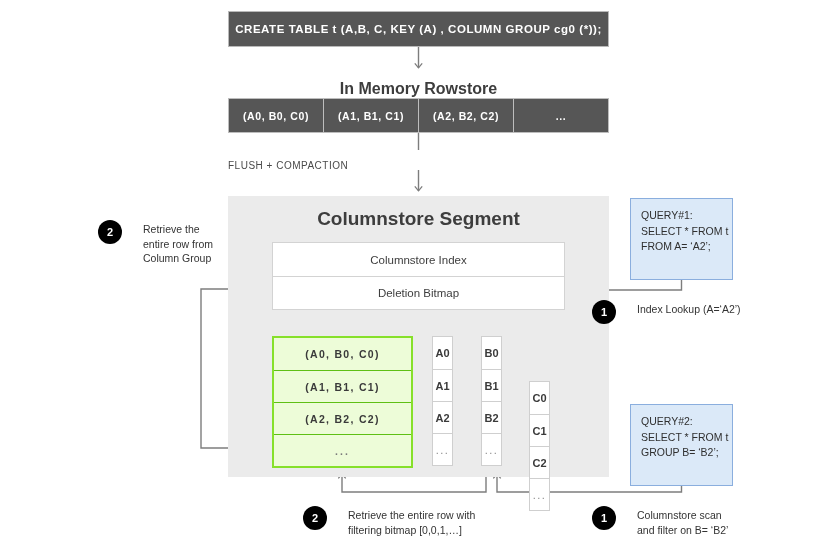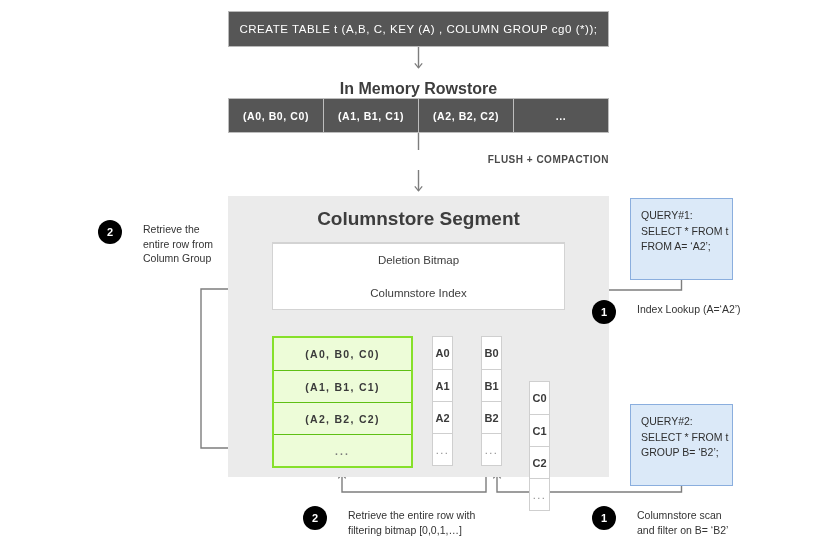--- a/index.html
+++ b/index.html
@@ -29,21 +29,21 @@
     background: #565656;
     border: 1px solid #b9b9b9;
     box-sizing: border-box;
     display: flex;
     align-items: center;
     justify-content: center;
   }
   .ddl-bar .txt {
     color: #ffffff;
     font-size: 11.5px;
-    font-weight: normal;
+    font-weight: bold;
     letter-spacing: 0.55px;
     white-space: nowrap;
   }
 
   
   .section-title {
     position: absolute;
     text-align: center;
     color: #3d3d3d;
     font-weight: bold;
@@ -76,26 +76,26 @@
     font-weight: bold;
     letter-spacing: 0.6px;
     box-sizing: border-box;
   }
   .rowstore-cell:last-child { border-right: none; }
 
   
   #flush-label {
     position: absolute;
     left: 228px;
-    top: 154px;
-    width: 381px;
-    text-align: right;
+    top: 160px;
+    width: 381px;
+    text-align: left;
     color: #4a4a4a;
     font-size: 10px;
-    font-weight: bold;
+    font-weight: normal;
     letter-spacing: 0.5px;
   }
 
   
   #segment {
     position: absolute;
     left: 228px;
     top: 196px;
     width: 381px;
     height: 281px;
@@ -288,22 +288,22 @@
     <div class="rowstore-cell">(A2, B2, C2)</div>
     <div class="rowstore-cell">...</div>
   </div>
 
   <div id="flush-label">FLUSH + COMPACTION</div>
 
   <div id="segment"></div>
   <div class="section-title" id="segment-title">Columnstore Segment</div>
 
   <div class="index-stack">
+    <div class="index-cell">Columnstore Index</div>
     <div class="index-cell divider">Deletion Bitmap</div>
-    <div class="index-cell">Columnstore Index</div>
   </div>
 
   <div class="colgroup">
     <div class="cg-cell">(A0, B0, C0)</div>
     <div class="cg-cell">(A1, B1, C1)</div>
     <div class="cg-cell">(A2, B2, C2)</div>
     <div class="cg-cell ellipsis">...</div>
   </div>
 
   <div class="colstack" id="col-A">

